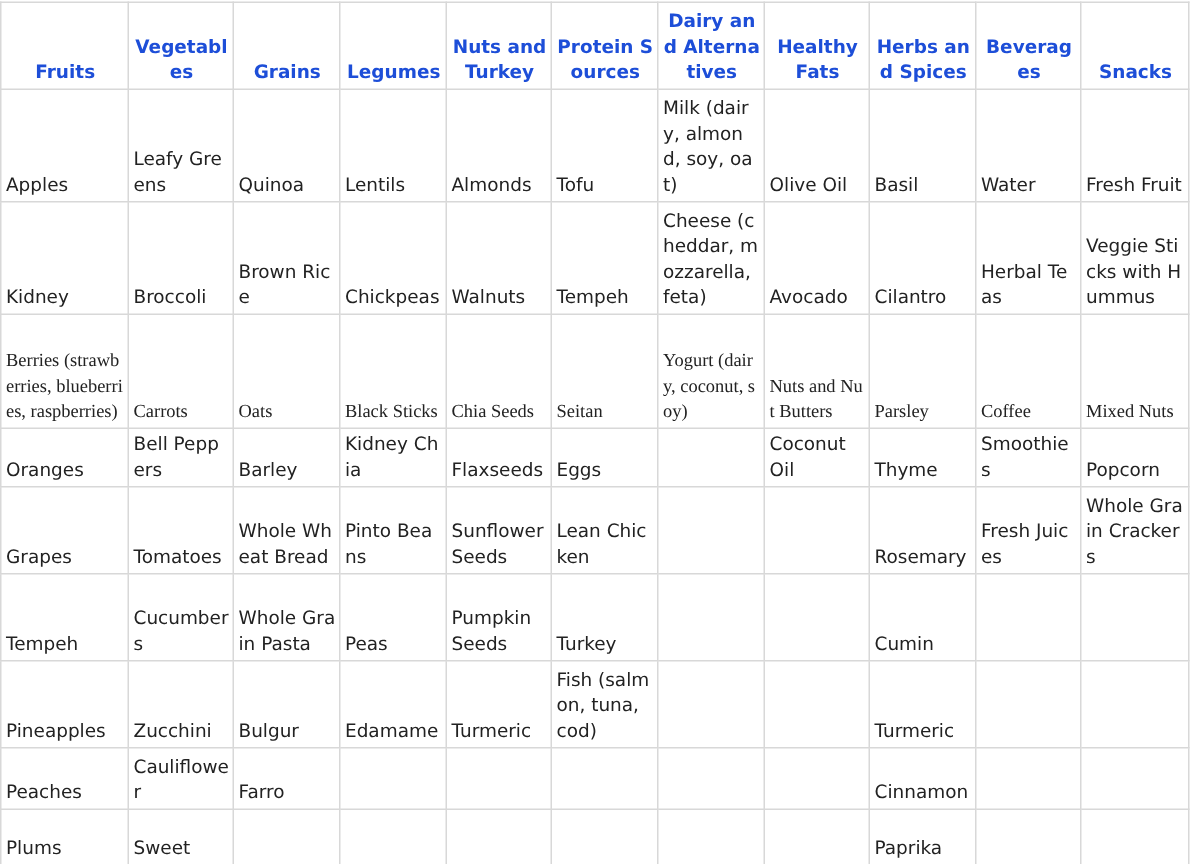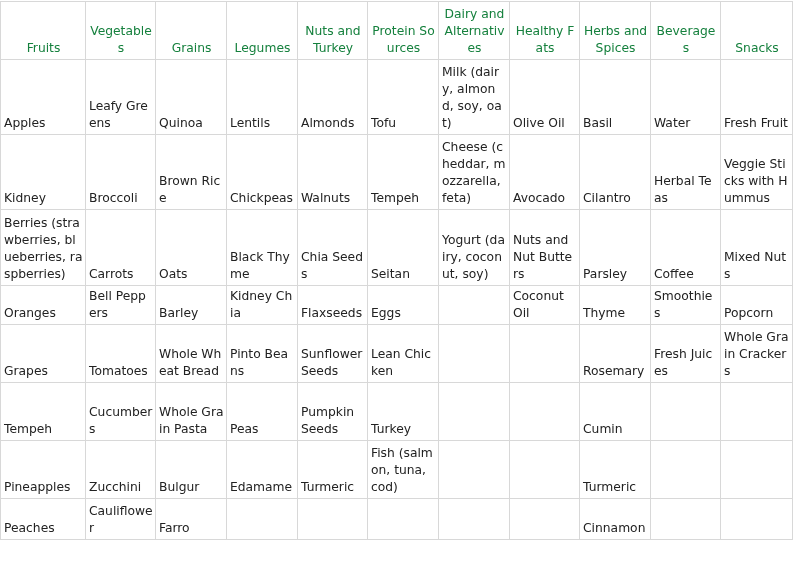--- a/index.html
+++ b/index.html
@@ -15,23 +15,23 @@
   }
   th, td {
     border: 1px solid #d8d8d8;
     padding: 1px 2px 2px 3px;
     vertical-align: bottom;
     line-height: 17px;
     word-break: break-all;
     overflow-wrap: anywhere;
   }
   th {
-    font-weight: normal;
+    font-weight: bold;
     text-align: center;
-    color: #15803d;
+    color: #1d4ed8;
   }
   td { text-align: left; }
   tr.r0 { height: 58px; }
 </style>
 </head>
 <body>
 
 <table>
   <colgroup>
     <col style="width:85px">
@@ -81,25 +81,25 @@
         <td>Brown Rice</td>
         <td>Chickpeas</td>
         <td>Walnuts</td>
         <td>Tempeh</td>
         <td>Cheese (cheddar, mozzarella, feta)</td>
         <td>Avocado</td>
         <td>Cilantro</td>
         <td>Herbal Teas</td>
         <td>Veggie Sticks with Hummus</td>
       </tr>
-      <tr style="height: 76px;">
+      <tr style="height: 76px; font-family: Liberation Serif, serif;">
         <td>Berries (strawberries, blueberries, raspberries)</td>
         <td>Carrots</td>
         <td>Oats</td>
-        <td>Black Thyme</td>
+        <td>Black Sticks</td>
         <td>Chia Seeds</td>
         <td>Seitan</td>
         <td>Yogurt (dairy, coconut, soy)</td>
         <td>Nuts and Nut Butters</td>
         <td>Parsley</td>
         <td>Coffee</td>
         <td>Mixed Nuts</td>
       </tr>
       <tr style="height: 39px;">
         <td>Oranges</td>
@@ -159,14 +159,27 @@
         <td>Farro</td>
         <td></td>
         <td></td>
         <td></td>
         <td></td>
         <td></td>
         <td>Cinnamon</td>
         <td></td>
         <td></td>
       </tr>
+      <tr style="height: 37px;">
+        <td>Plums</td>
+        <td>Sweet</td>
+        <td></td>
+        <td></td>
+        <td></td>
+        <td></td>
+        <td></td>
+        <td></td>
+        <td>Paprika</td>
+        <td></td>
+        <td></td>
+      </tr>
     </tbody>
 </table>
 
 </body></html>

